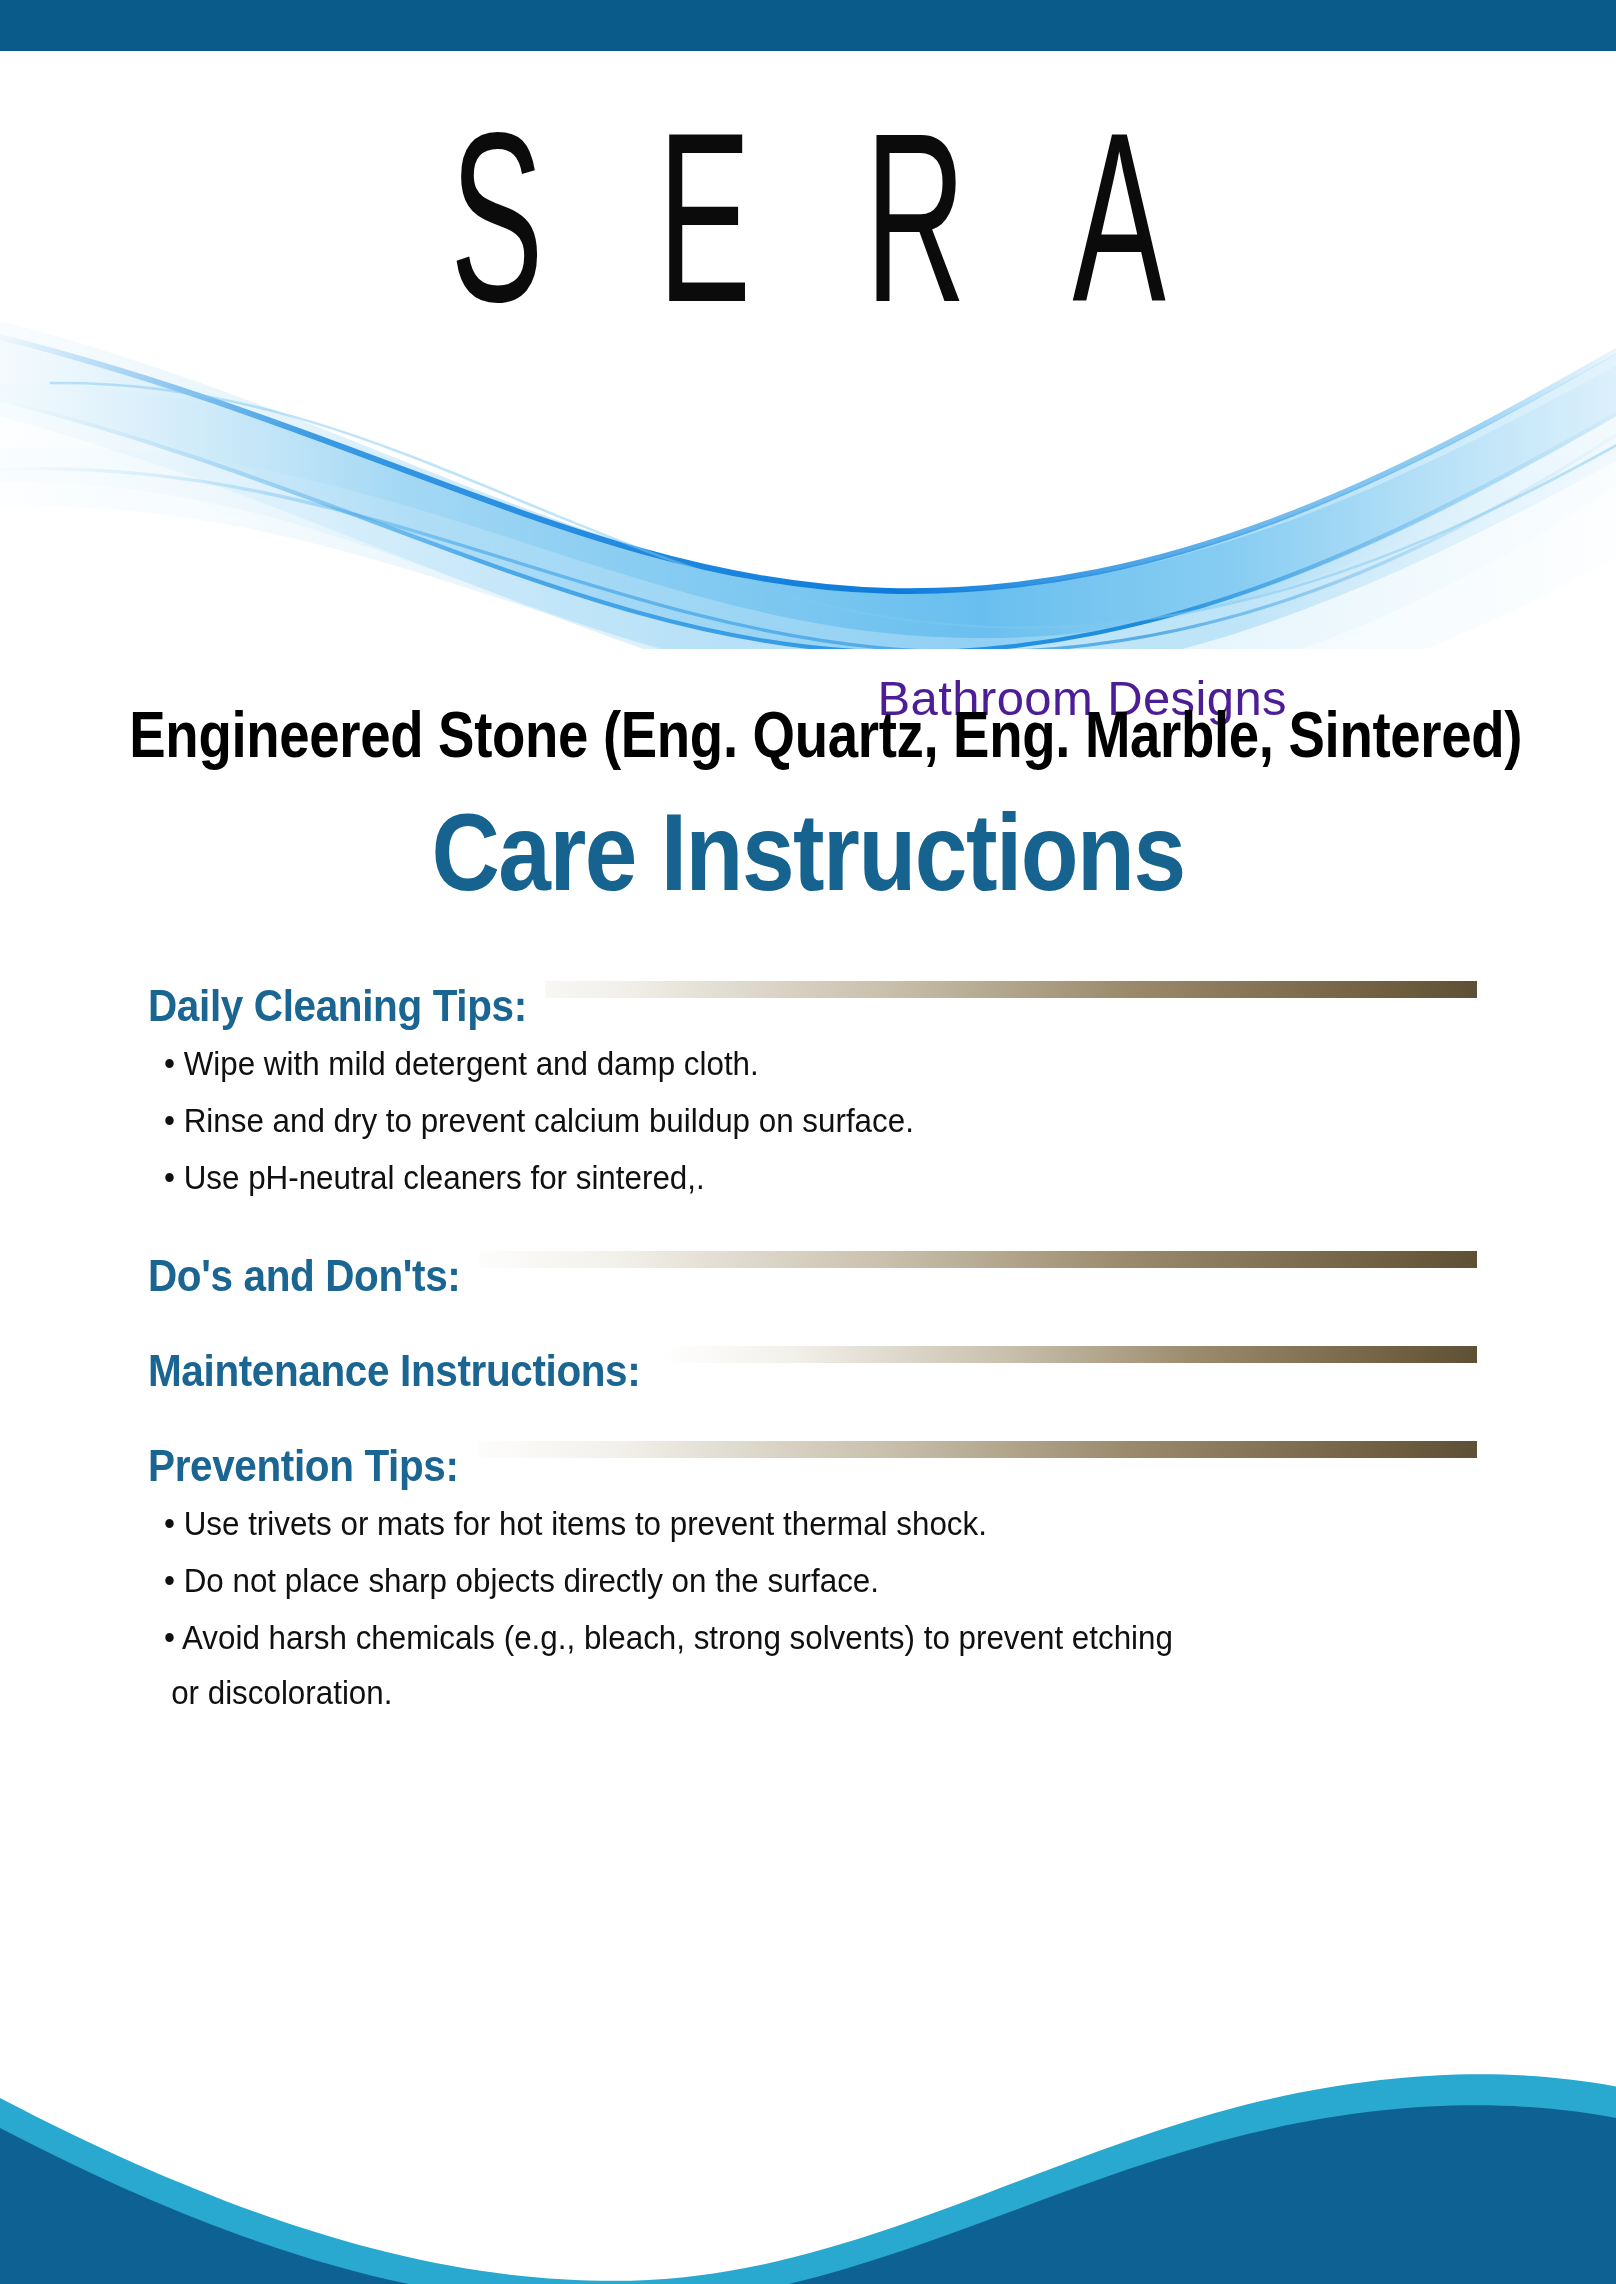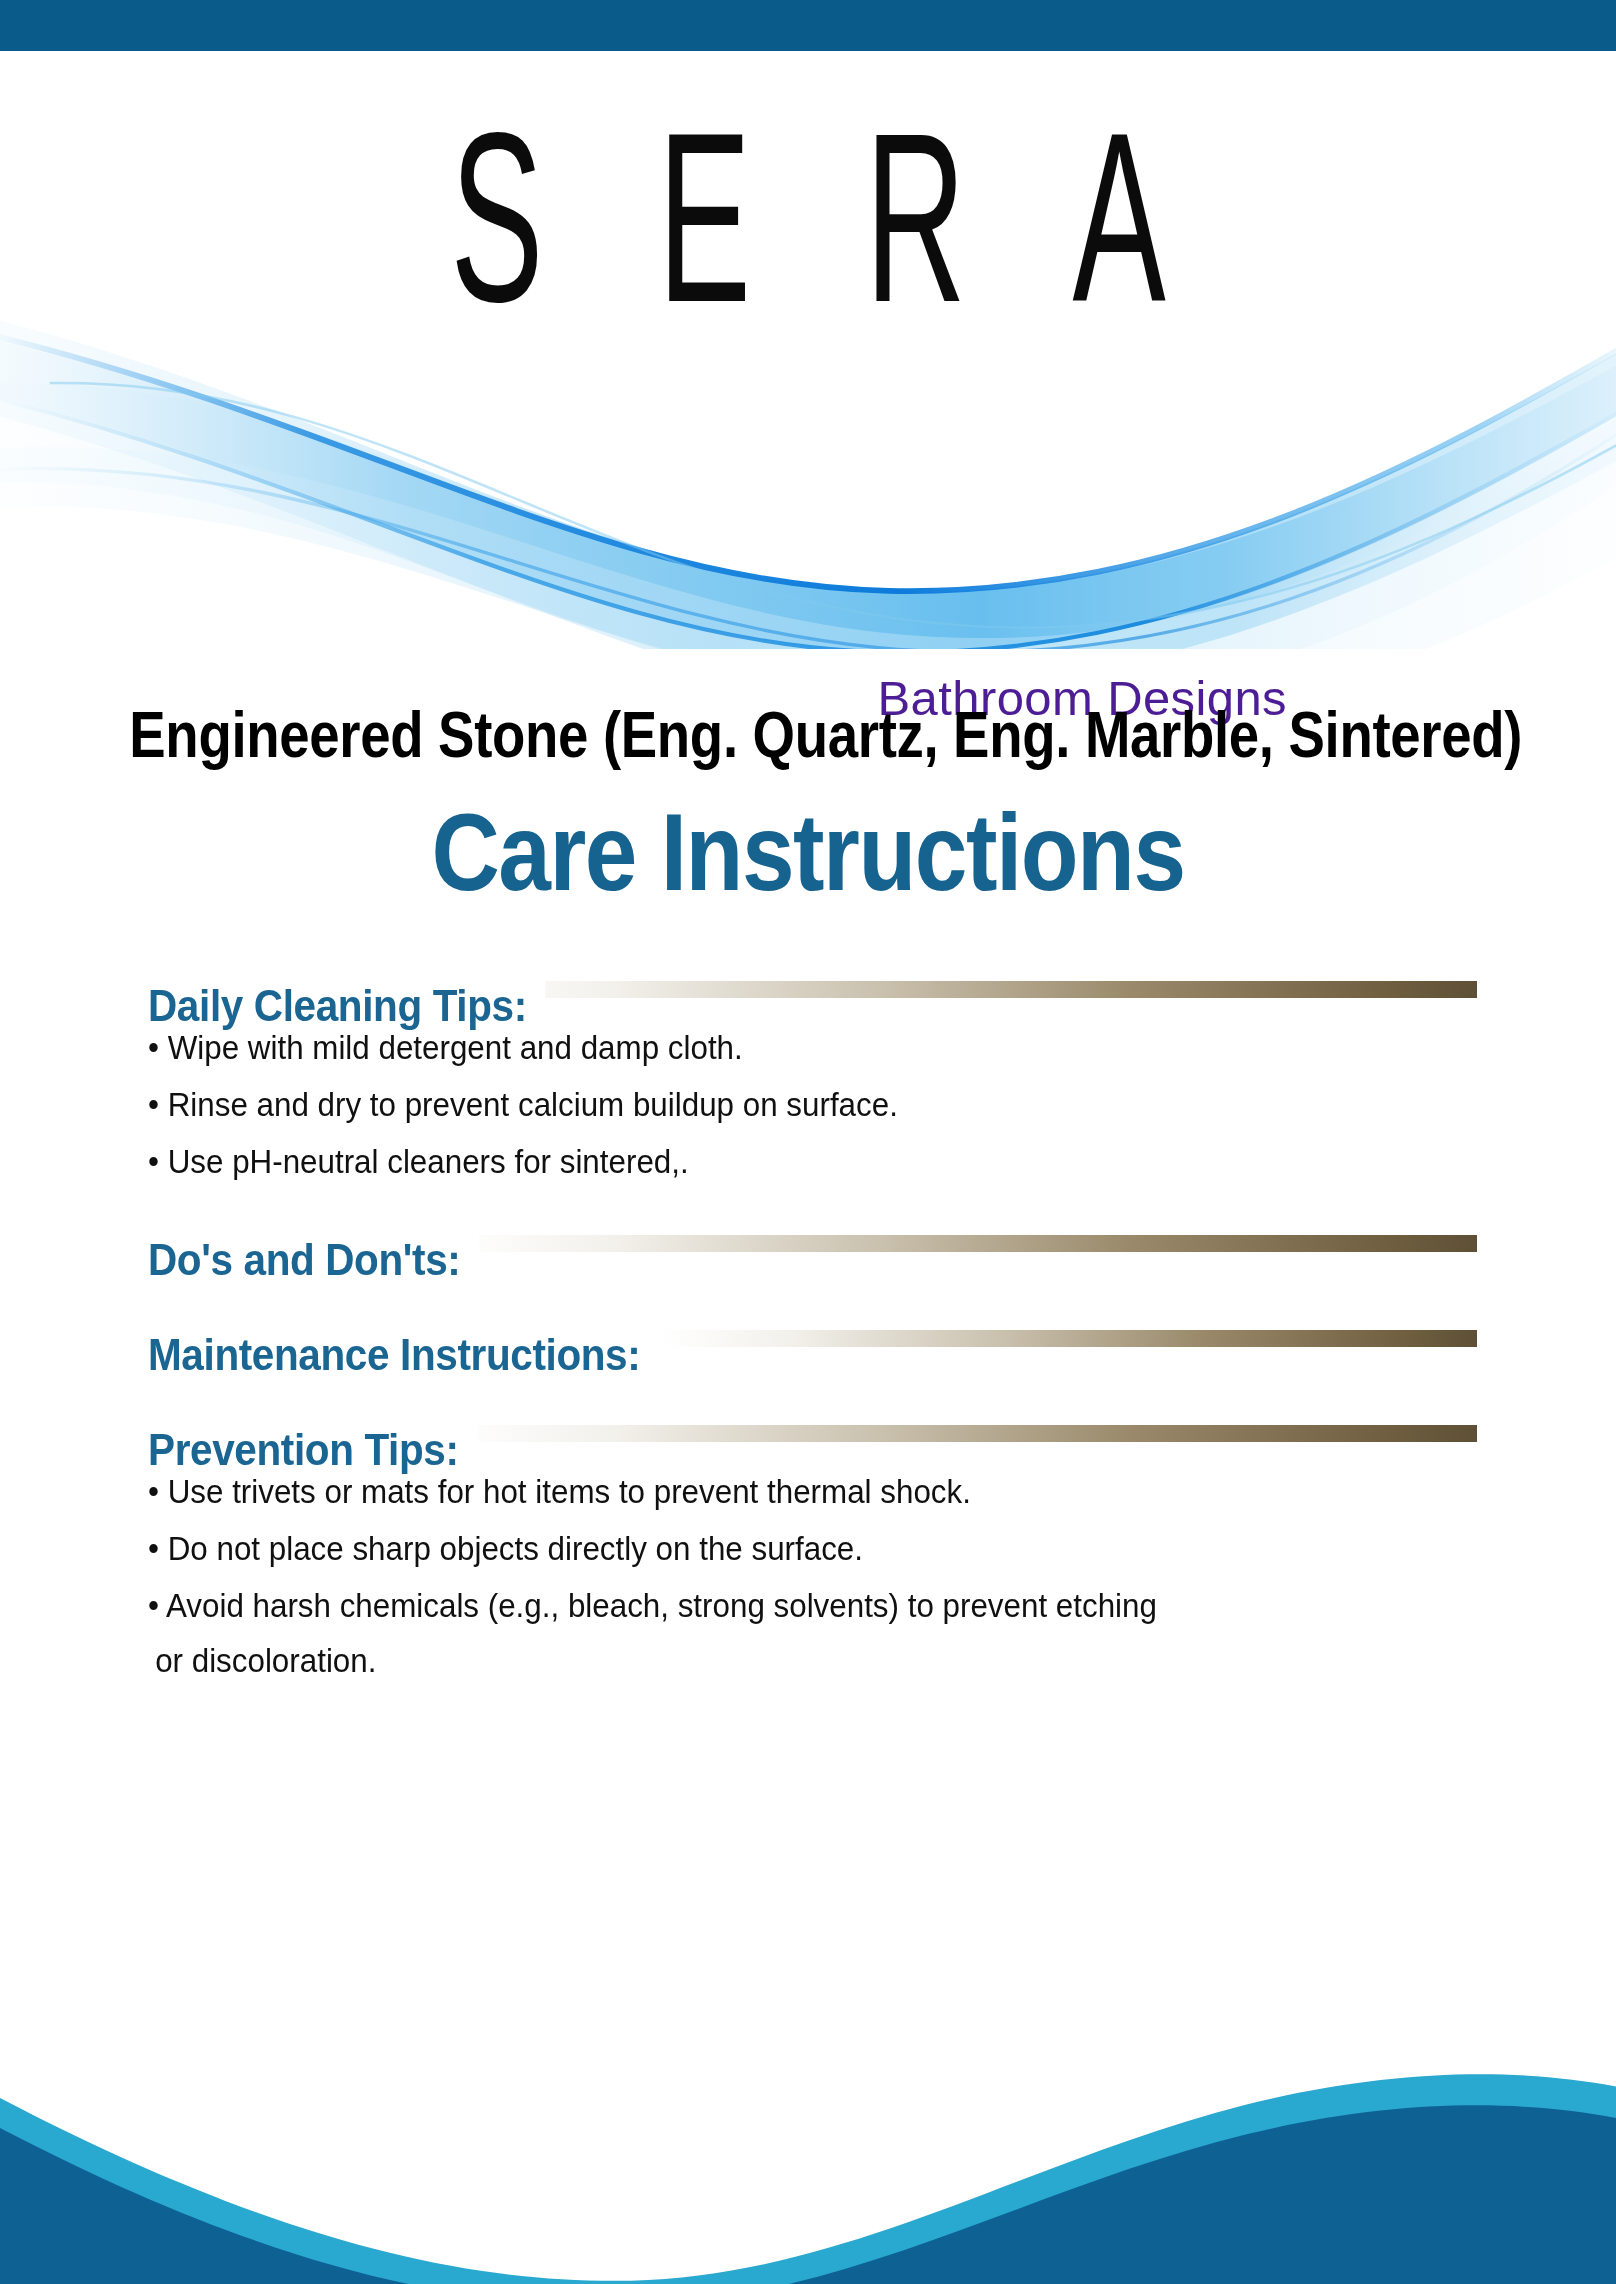--- a/index.html
+++ b/index.html
@@ -145,21 +145,21 @@
        #c9c0ad 42%,
        #9a8a6b 66%,
        #6E5E3F 92%,
        #5E5036 100%);
     z-index: 1;
   }
   .section-rule.rule-short { left: 307px; }
   .section-rule.rule-long  { left: 515px; }
 
   .bullets {
-    margin: 0;
+    margin: 16px;
     padding: 0;
     list-style: none;
   }
   .bullets li {
     font-family: "Liberation Sans", sans-serif;
     font-size: 33px;
     line-height: 1.0;
     color: #101010;
     padding: 0;
     margin: 0 0 24px 0;

